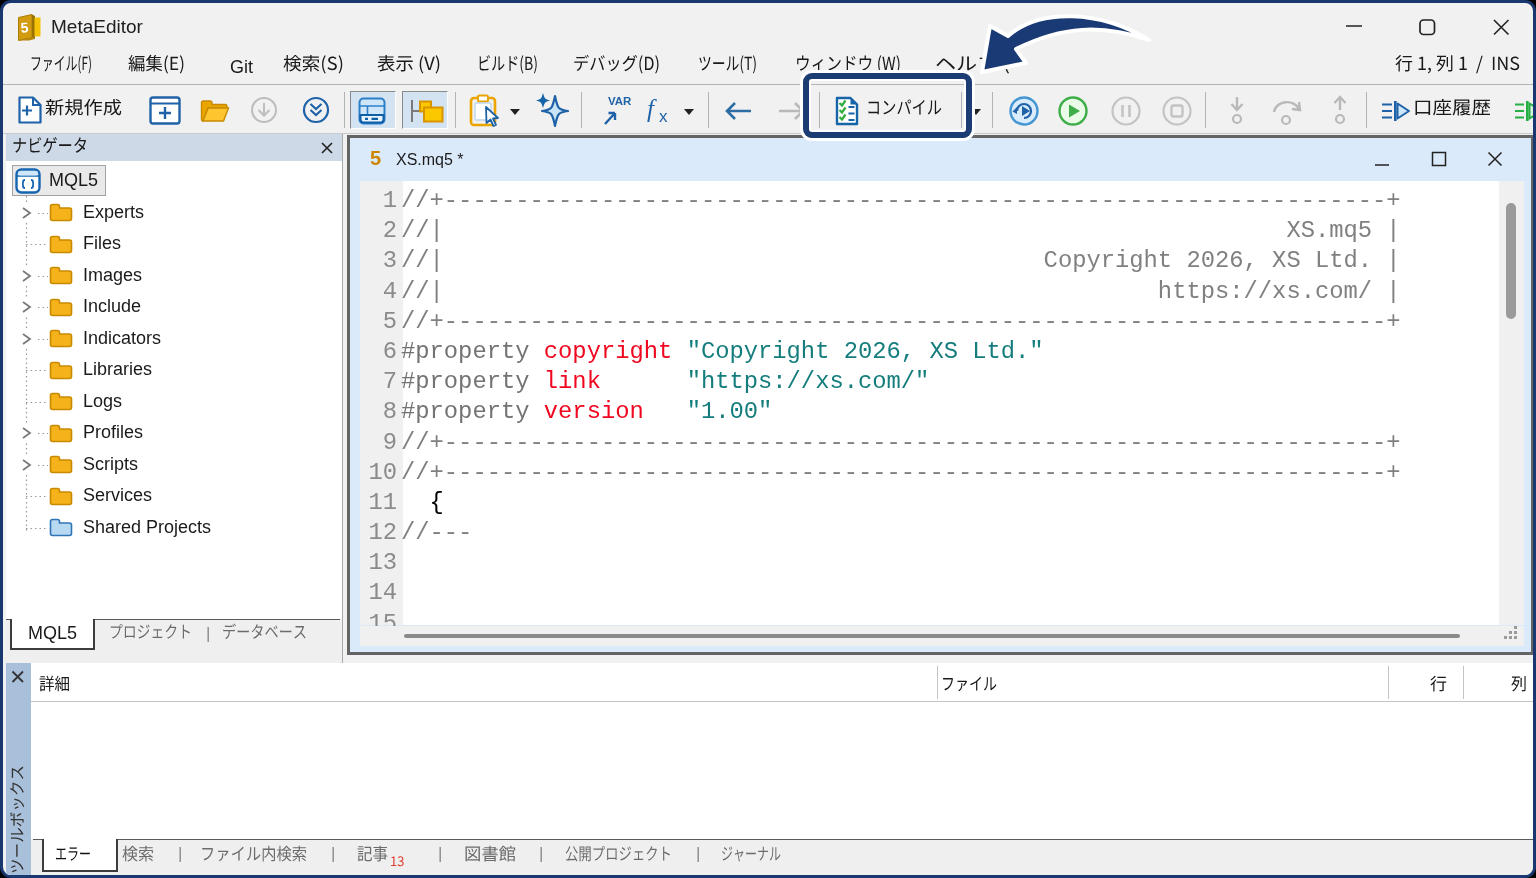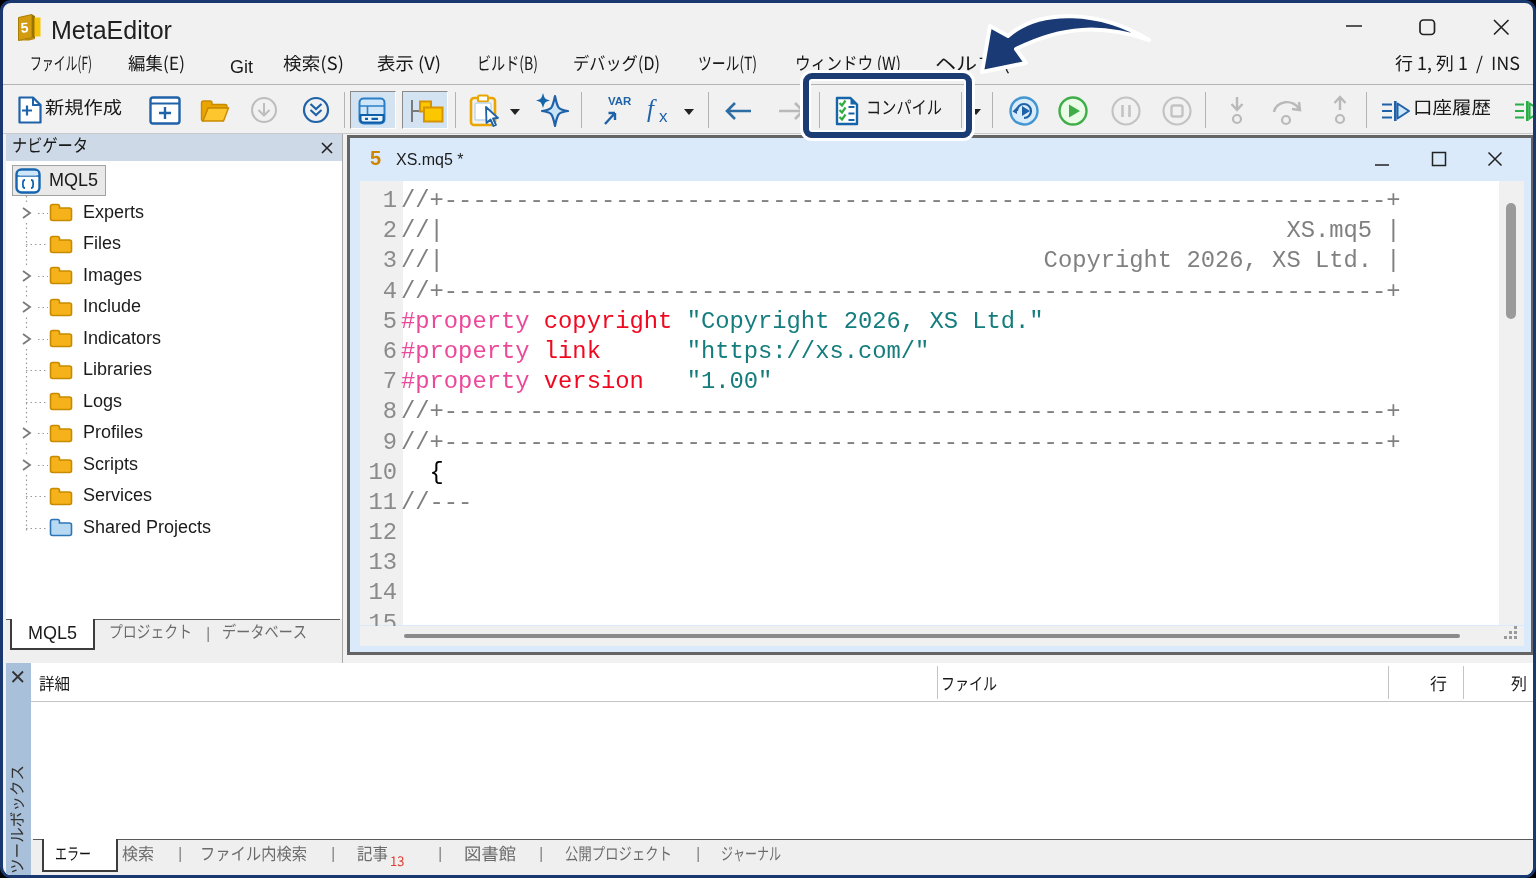--- a/index.html
+++ b/index.html
@@ -16,42 +16,42 @@
 #nav{position:absolute;left:3px;top:131px;width:337px;height:485px;background:#fff;border-right:1px solid #a9a9a9}
 #navgap{position:absolute;left:3px;top:616px;width:337px;height:44px;background:#efefef;border-right:1px solid #a9a9a9}
 #navhdr{position:absolute;left:0;top:0;width:336px;height:27px;background:#cdd9e6}
 .treelbl{position:absolute;font-size:18px;color:#1a1a1a;white-space:pre}
 
 #child{position:absolute;left:344px;top:132px;width:1187px;height:520px;border:3px solid #646464;background:#dbeafb}
 #codewrap{position:absolute;left:10px;top:43px;width:1164px;height:444px;background:#fff}
 #gutter{position:absolute;left:0;top:0;width:43px;height:444px;background:#f0f0f0;color:#8b8b8b;text-align:right;padding-right:6px;padding-top:5px}
 .cl{height:30.2px;line-height:30.2px;font-family:"Liberation Mono",monospace;font-size:23.8px;white-space:pre}
 #code{position:absolute;left:41px;top:0;right:25px;height:444px;overflow:hidden;color:#000;padding-top:5px}
-.cm{color:#808080}.kw{color:#ec4899}.prop{color:#f00820}.str{color:#157d7d}.fn{color:#8836d8}
+.cm{color:#808080}.kw{color:#737373}.prop{color:#f00820}.str{color:#157d7d}.fn{color:#8836d8}
 
 #tbx{position:absolute;left:3px;top:660px;width:1530px;height:212px;background:#efefef}
 #tbxstrip{position:absolute;left:0;top:0;width:25px;height:212px;background:#a9c0da}
 #tbxhdr{position:absolute;left:25px;top:0;width:1505px;height:39px;background:#fff;border-bottom:1px solid #c4c4c4}
 #tbxbody{position:absolute;left:25px;top:39px;width:1505px;height:137px;background:#fff}
 .colsep{position:absolute;top:3px;height:33px;width:1px;background:#c4c4c4}
 .pipe{position:absolute;color:#8a8a8a;font-size:17px}
 </style></head>
 <body>
 <div id="frame">
 
   <svg class="abs" style="left:15px;top:11px" width="23" height="27" viewBox="0 0 23 27">
       <g>
 <path d="M0.5 3.5 L14 0.5 L14 23.5 L0.5 26.5 Z" fill="#d39c10" stroke="#a87c00" stroke-width="1"></path>
 <path d="M14 0.5 L17 2 L17 25 L14 23.5 Z" fill="#9a7200"></path>
 <rect x="16.5" y="3.5" width="6" height="19" fill="#f5c40a"></rect>
 <path d="M0.5 26.5 L14 23.5 L17 25 L11 26.5 Z" fill="#b8860b"></path>
 <text x="2.6" y="18.5" font-family="Liberation Sans" font-size="14" font-weight="bold" fill="#fff" transform="rotate(-4 7 13)">5</text>
 </g>
     </svg>
-  <div class="lat" style="left:48px;top:13px;font-size:25px;color:#202020">MetaEditor</div>
+  <div class="lat" style="left:48px;top:13px;font-size:19px;color:#202020">MetaEditor</div>
   <svg class="abs" style="left:1338px;top:10px" width="26" height="26">
       <line x1="5" y1="13" x2="21" y2="13" stroke="#222" stroke-width="1.6"></line>
     </svg>
   <svg class="abs" style="left:1410px;top:10px" width="28" height="28">
       <rect x="7" y="7" width="14.5" height="14.5" rx="3.5" fill="none" stroke="#222" stroke-width="1.7"></rect>
     </svg>
   <svg class="abs" style="left:1484px;top:10px" width="28" height="28">
       <path d="M7 7 L21.5 21.5 M21.5 7 L7 21.5" stroke="#222" stroke-width="1.6" fill="none"></path>
     </svg>
 
@@ -353,20 +353,21 @@
 <div class="cl">11</div>
 <div class="cl">12</div>
 <div class="cl">13</div>
 <div class="cl">14</div>
 <div class="cl">15</div>
         </div>
       <div id="code">
           <div class="cl"><span class="cm">//+------------------------------------------------------------------+</span></div>
 <div class="cl"><span class="cm">//|                                                           XS.mq5 |</span></div>
 <div class="cl"><span class="cm">//|                                          Copyright 2026, XS Ltd. |</span></div>
+<div class="cl"><span class="cm">//|                                                  https://xs.com/ |</span></div>
 <div class="cl"><span class="cm">//+------------------------------------------------------------------+</span></div>
 <div class="cl"><span class="kw">#property</span> <span class="prop">copyright</span> <span class="str">"Copyright 2026, XS Ltd."</span></div>
 <div class="cl"><span class="kw">#property</span> <span class="prop">link</span>      <span class="str">"https://xs.com/"</span></div>
 <div class="cl"><span class="kw">#property</span> <span class="prop">version</span>   <span class="str">"1.00"</span></div>
 <div class="cl"><span class="cm">//+------------------------------------------------------------------+</span></div>
 <div class="cl"><span class="cm">//+------------------------------------------------------------------+</span></div>
 <div class="cl">  {</div>
 <div class="cl"><span class="cm">//---</span></div>
 <div class="cl"></div>
         </div>

